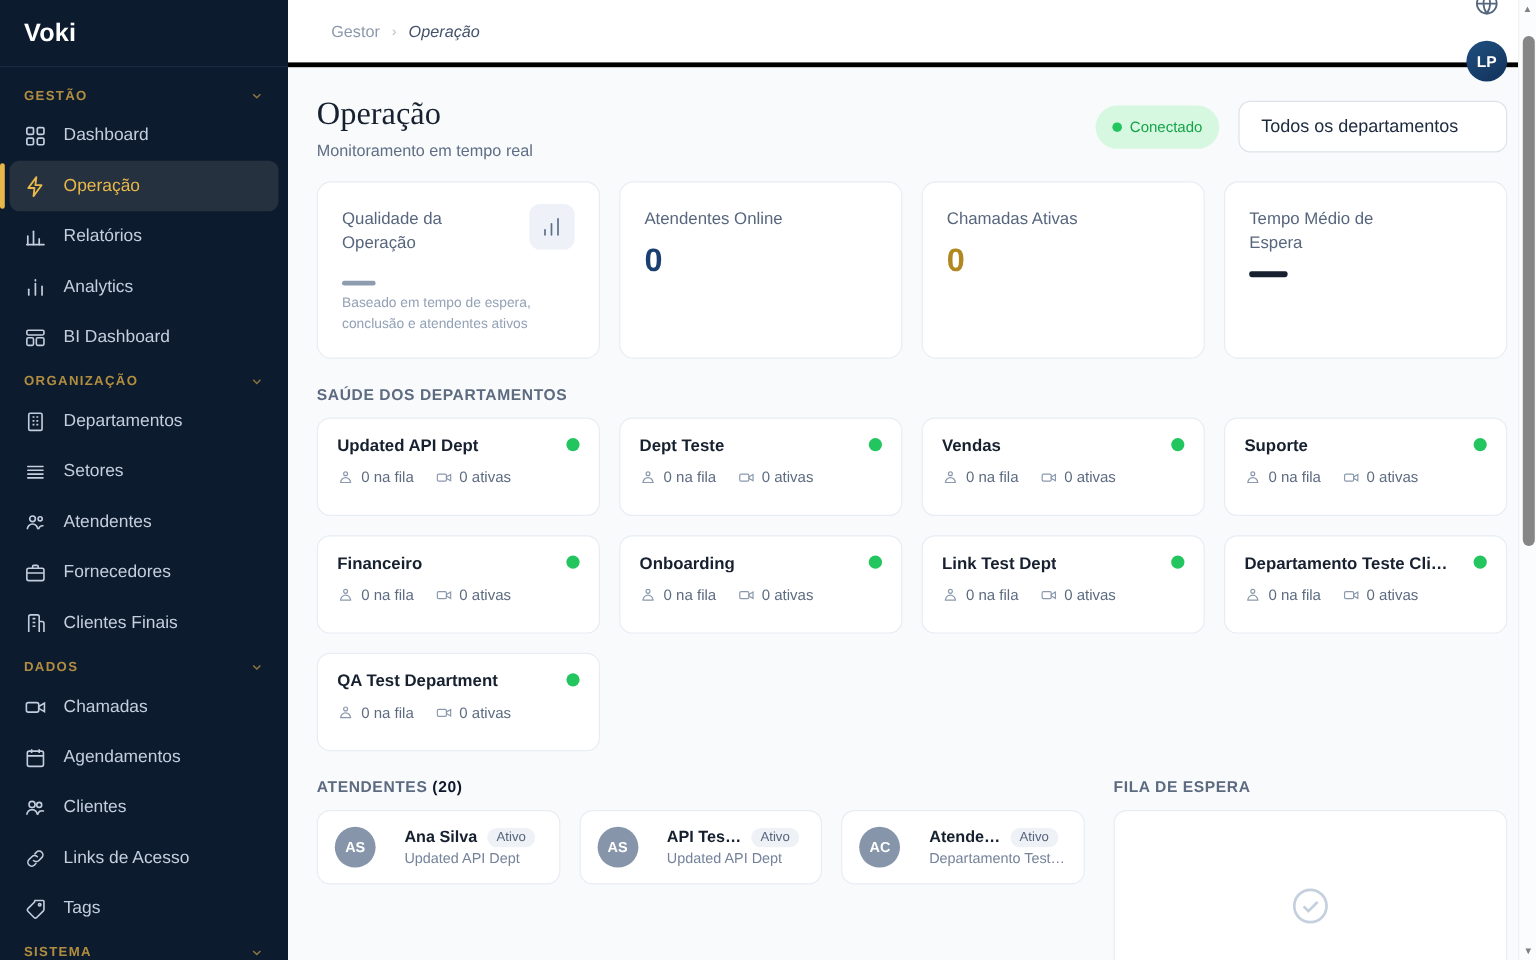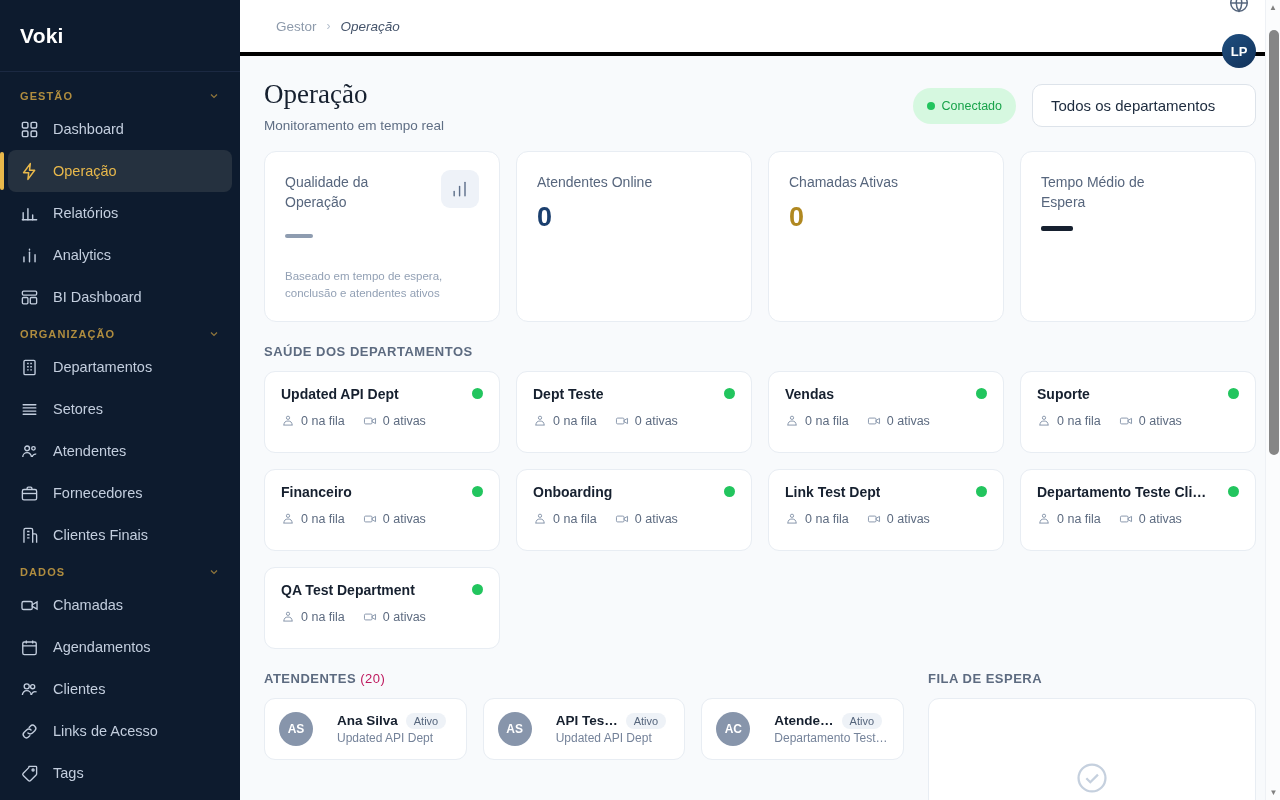--- a/index.html
+++ b/index.html
@@ -13,21 +13,21 @@
 
   
   .sidebar {
     width: 240px; height: 800px;
     background: #0d1b2e;
     flex: 0 0 240px;
     overflow: hidden;
     position: relative;
   }
   .brand {
-    height: 72px;
+    height: 56px;
     display: flex; align-items: center;
     padding: 0 20px;
     border-bottom: 1px solid #1b2942;
   }
   .brand-text {
     color: #ffffff; font-size: 21px; font-weight: bold; letter-spacing: .2px;
   }
   .nav { padding-top: 8px; }
   .nav-group-header {
     display: flex; align-items: center; justify-content: space-between;
@@ -98,39 +98,39 @@
   .dept-select {
     background:#fff; border:1px solid #dde3ea; border-radius:10px;
     padding: 12px 18px; font-size: 15px; color:#1c2a3d; cursor:pointer;
     min-width: 224px;
   }
 
   
   .kpis { display:grid; grid-template-columns: repeat(4, 1fr); gap: 16px; margin-top: 18px; }
   .kpi {
     background:#fff; border:1px solid #e8edf3; border-radius:12px;
-    padding: 20px; height: 171px; position:relative;
+    padding: 20px; height: 148px; position:relative;
   }
   .kpi-title { font-size: 14px; color:#57667d; line-height:1.45; max-width:130px; }
   .kpi-icon {
     position:absolute; right:20px; top:18px;
     width:38px;height:38px;border-radius:9px;background:#eef2f8;
     display:flex;align-items:center;justify-content:center; color:#5d6f8a;
   }
   .kpi-icon svg{width:20px;height:20px;display:block;}
   .kpi-val { font-size: 27px; font-weight: bold; margin-top: 10px; }
   .kpi-val.navy { color:#1b3f6e; }
   .kpi-val.gold { color:#b08820; }
   .kpi-dash { display:inline-block; width:28px;height:4px;border-radius:2px;background:#8e9cb0;margin-top:22px; }
   .kpi-dash.dark { background:#16202f; height:5px; width:32px; margin-top:14px;}
   .kpi-note { position:absolute; left:20px; bottom:18px; font-size:11.5px; color:#93a1b5; line-height:1.5; max-width:185px; }
 
   
   .sec-label { font-size:13px; color:#5d6b80; font-weight:bold; letter-spacing:.5px; margin: 22px 0 12px 0; }
-  .sec-label .count { color:#be185d; font-weight:normal; }
+  .sec-label .count { color:#0f172a; font-weight:bold; }
 
   
   .depts { display:grid; grid-template-columns: repeat(4,1fr); gap:16px; }
   .dept {
     background:#fff;border:1px solid #e8edf3;border-radius:11px;
     padding:14px 16px 16px 16px; height:82px;
   }
   .dept-top { display:flex;align-items:center; }
   .dept-name { font-size:14px;font-weight:bold;color:#16202f; white-space:nowrap; overflow:hidden; text-overflow:ellipsis;}
   .dot-g { width:11px;height:11px;border-radius:50%;background:#22c55e;margin-left:auto;flex:0 0 11px; }

